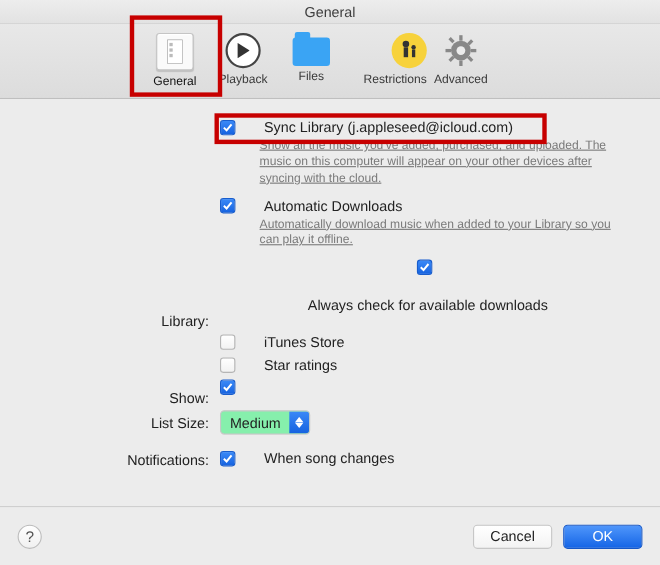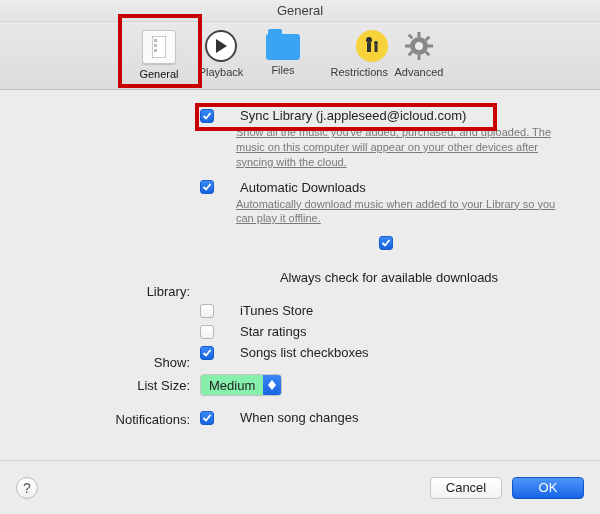--- a/index.html
+++ b/index.html
@@ -285,21 +285,20 @@
           
         </div>
         <span>Star ratings</span>
       </div>
       <div class="chk-line" style="margin-bottom:10px;">
         <div class="chk checked">
           <svg width="10" height="10" viewBox="0 0 10 10">
               <polyline points="1.5,5 4,7.5 8.5,2" stroke="#fff" stroke-width="1.8" fill="none"></polyline>
             </svg>
         </div>
-        <span>Songs list checkboxes</span>
       </div>
     </div>
   </div>
 
   <div class="row" style="align-items:center;margin-bottom:14px;">
     <div class="label-col" style="padding-top:0;">List Size:</div>
     <div class="field-col">
       <div class="select">
         <span class="sel-text">Medium</span>
         <span class="sel-arrows">

